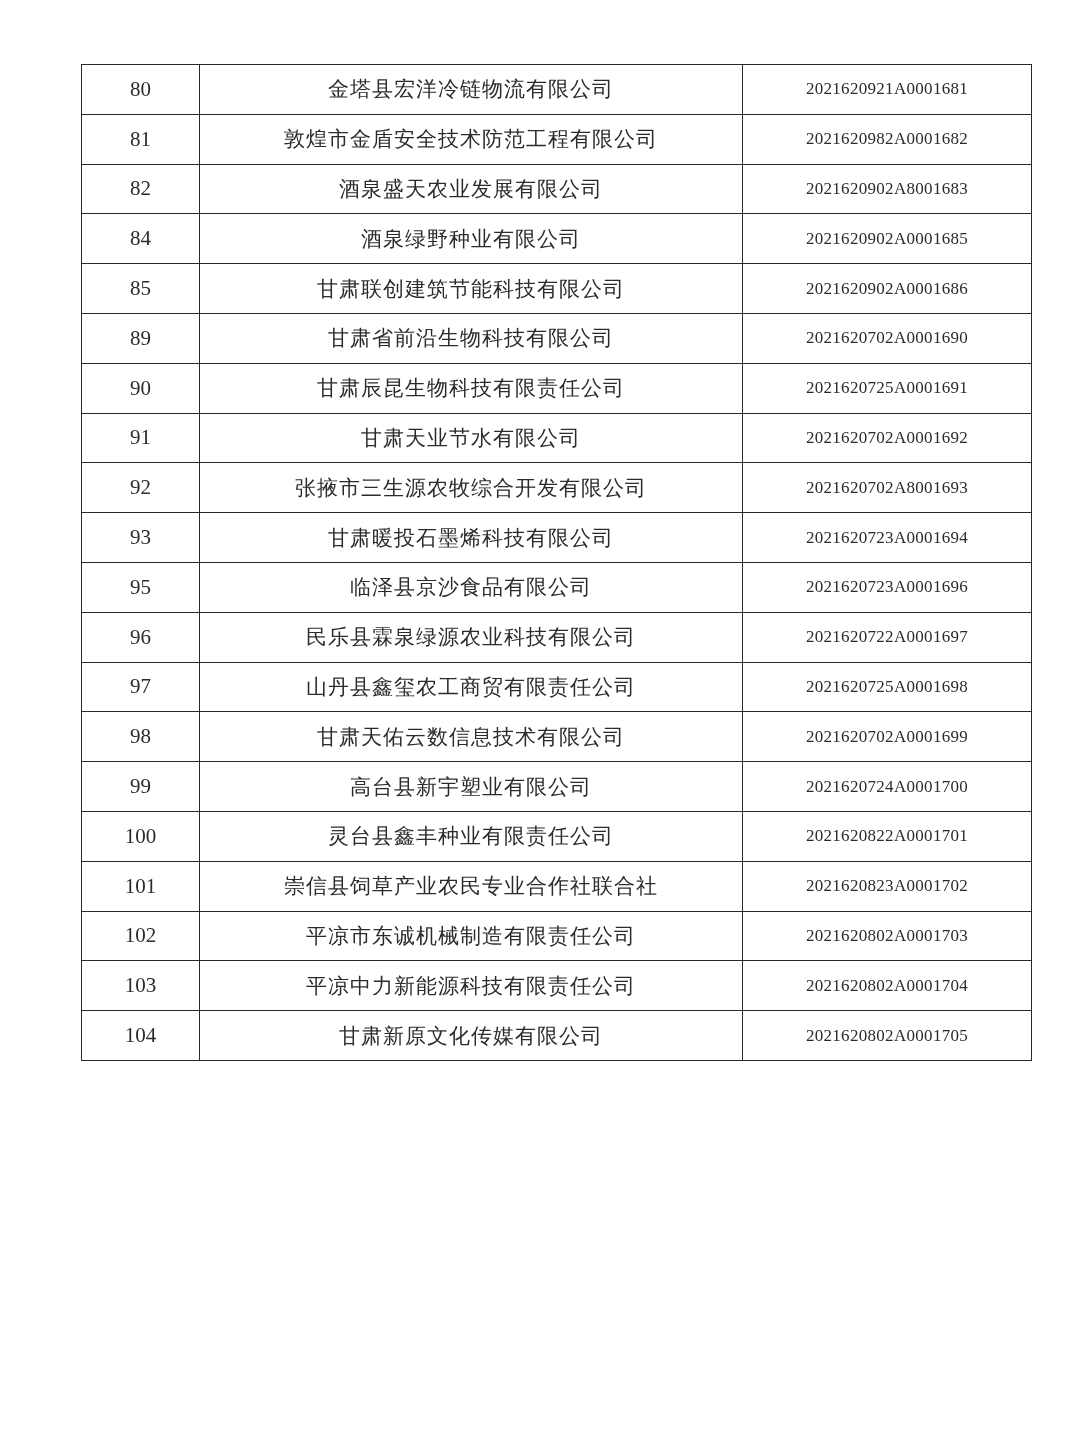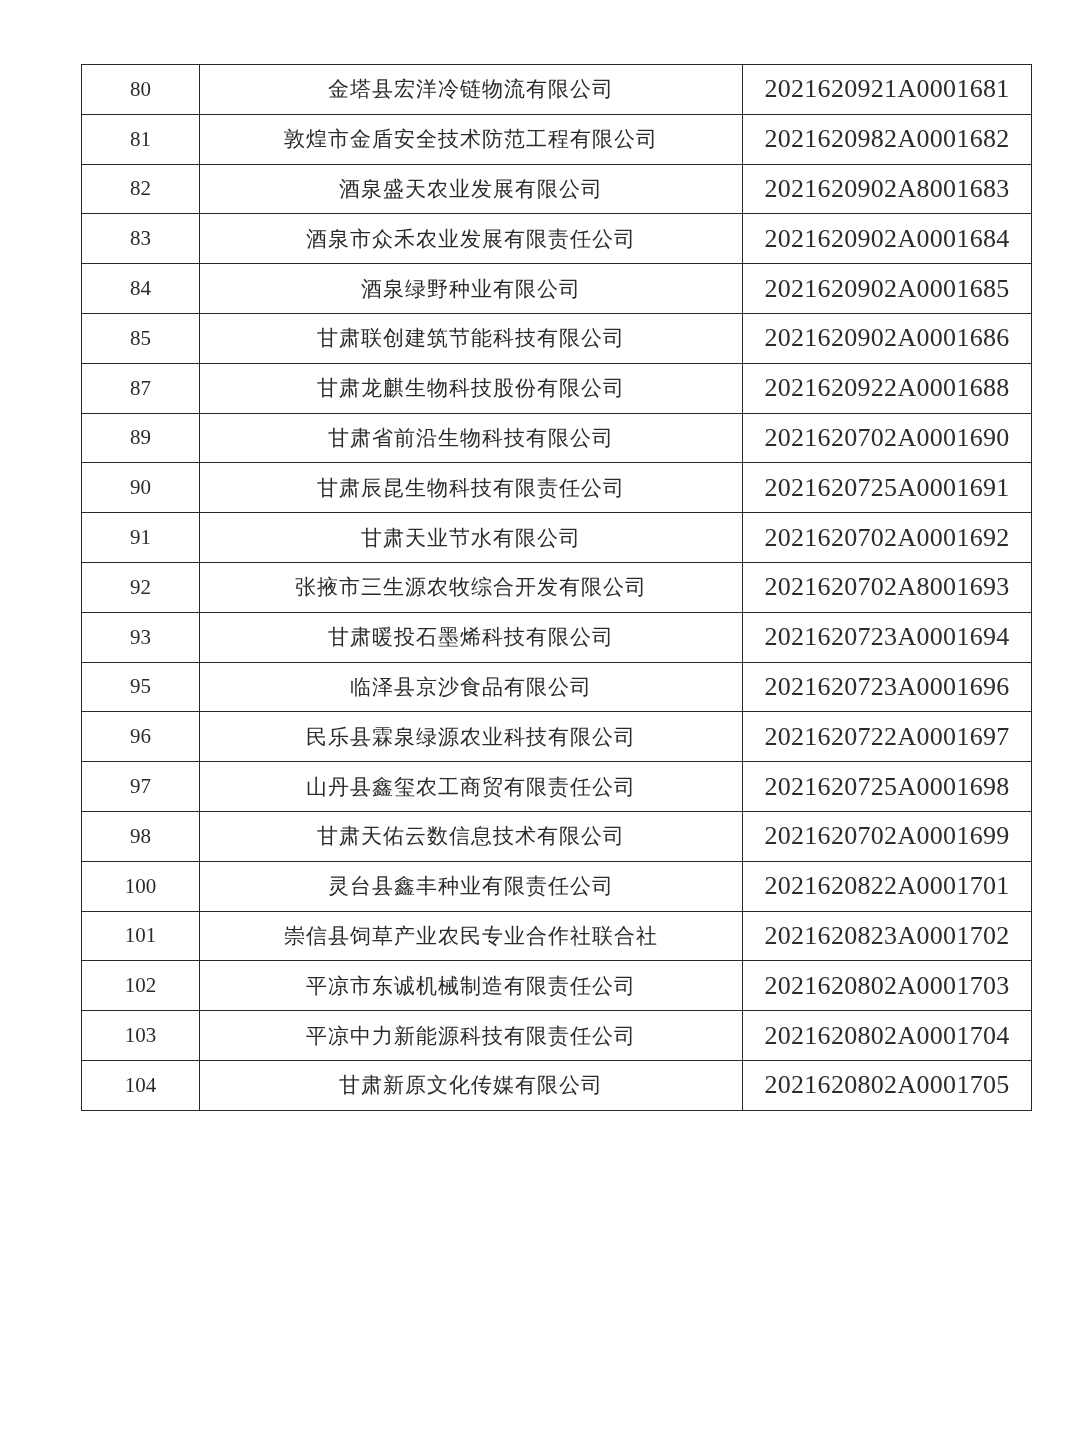--- a/index.html
+++ b/index.html
@@ -46,21 +46,21 @@
       font-family: "Liberation Serif", "DejaVu Serif", serif;
       font-size: 21px;
     }
     td.name {
       font-family: Liberation Serif, serif;
       font-size: 21px;
       letter-spacing: 1px;
     }
     td.code {
       font-family: "Liberation Serif", "DejaVu Serif", serif;
-      font-size: 26px;
+      font-size: 17px;
       letter-spacing: 0.3px;
     }
   </style>
 </head>
 <body>
 
 <div class="page">
   <table class="list">
     <colgroup>
       <col class="c-no">
@@ -77,38 +77,28 @@
         <td class="no">81</td>
         <td class="name">敦煌市金盾安全技术防范工程有限公司</td>
         <td class="code">2021620982A0001682</td>
       </tr>
       <tr>
         <td class="no">82</td>
         <td class="name">酒泉盛天农业发展有限公司</td>
         <td class="code">2021620902A8001683</td>
       </tr>
       <tr>
-        <td class="no">83</td>
-        <td class="name">酒泉市众禾农业发展有限责任公司</td>
-        <td class="code">2021620902A0001684</td>
-      </tr>
-      <tr>
         <td class="no">84</td>
         <td class="name">酒泉绿野种业有限公司</td>
         <td class="code">2021620902A0001685</td>
       </tr>
       <tr>
         <td class="no">85</td>
         <td class="name">甘肃联创建筑节能科技有限公司</td>
         <td class="code">2021620902A0001686</td>
-      </tr>
-      <tr>
-        <td class="no">87</td>
-        <td class="name">甘肃龙麒生物科技股份有限公司</td>
-        <td class="code">2021620922A0001688</td>
       </tr>
       <tr>
         <td class="no">89</td>
         <td class="name">甘肃省前沿生物科技有限公司</td>
         <td class="code">2021620702A0001690</td>
       </tr>
       <tr>
         <td class="no">90</td>
         <td class="name">甘肃辰昆生物科技有限责任公司</td>
         <td class="code">2021620725A0001691</td>
@@ -142,20 +132,25 @@
         <td class="no">97</td>
         <td class="name">山丹县鑫玺农工商贸有限责任公司</td>
         <td class="code">2021620725A0001698</td>
       </tr>
       <tr>
         <td class="no">98</td>
         <td class="name">甘肃天佑云数信息技术有限公司</td>
         <td class="code">2021620702A0001699</td>
       </tr>
       <tr>
+        <td class="no">99</td>
+        <td class="name">高台县新宇塑业有限公司</td>
+        <td class="code">2021620724A0001700</td>
+      </tr>
+      <tr>
         <td class="no">100</td>
         <td class="name">灵台县鑫丰种业有限责任公司</td>
         <td class="code">2021620822A0001701</td>
       </tr>
       <tr>
         <td class="no">101</td>
         <td class="name">崇信县饲草产业农民专业合作社联合社</td>
         <td class="code">2021620823A0001702</td>
       </tr>
       <tr>

